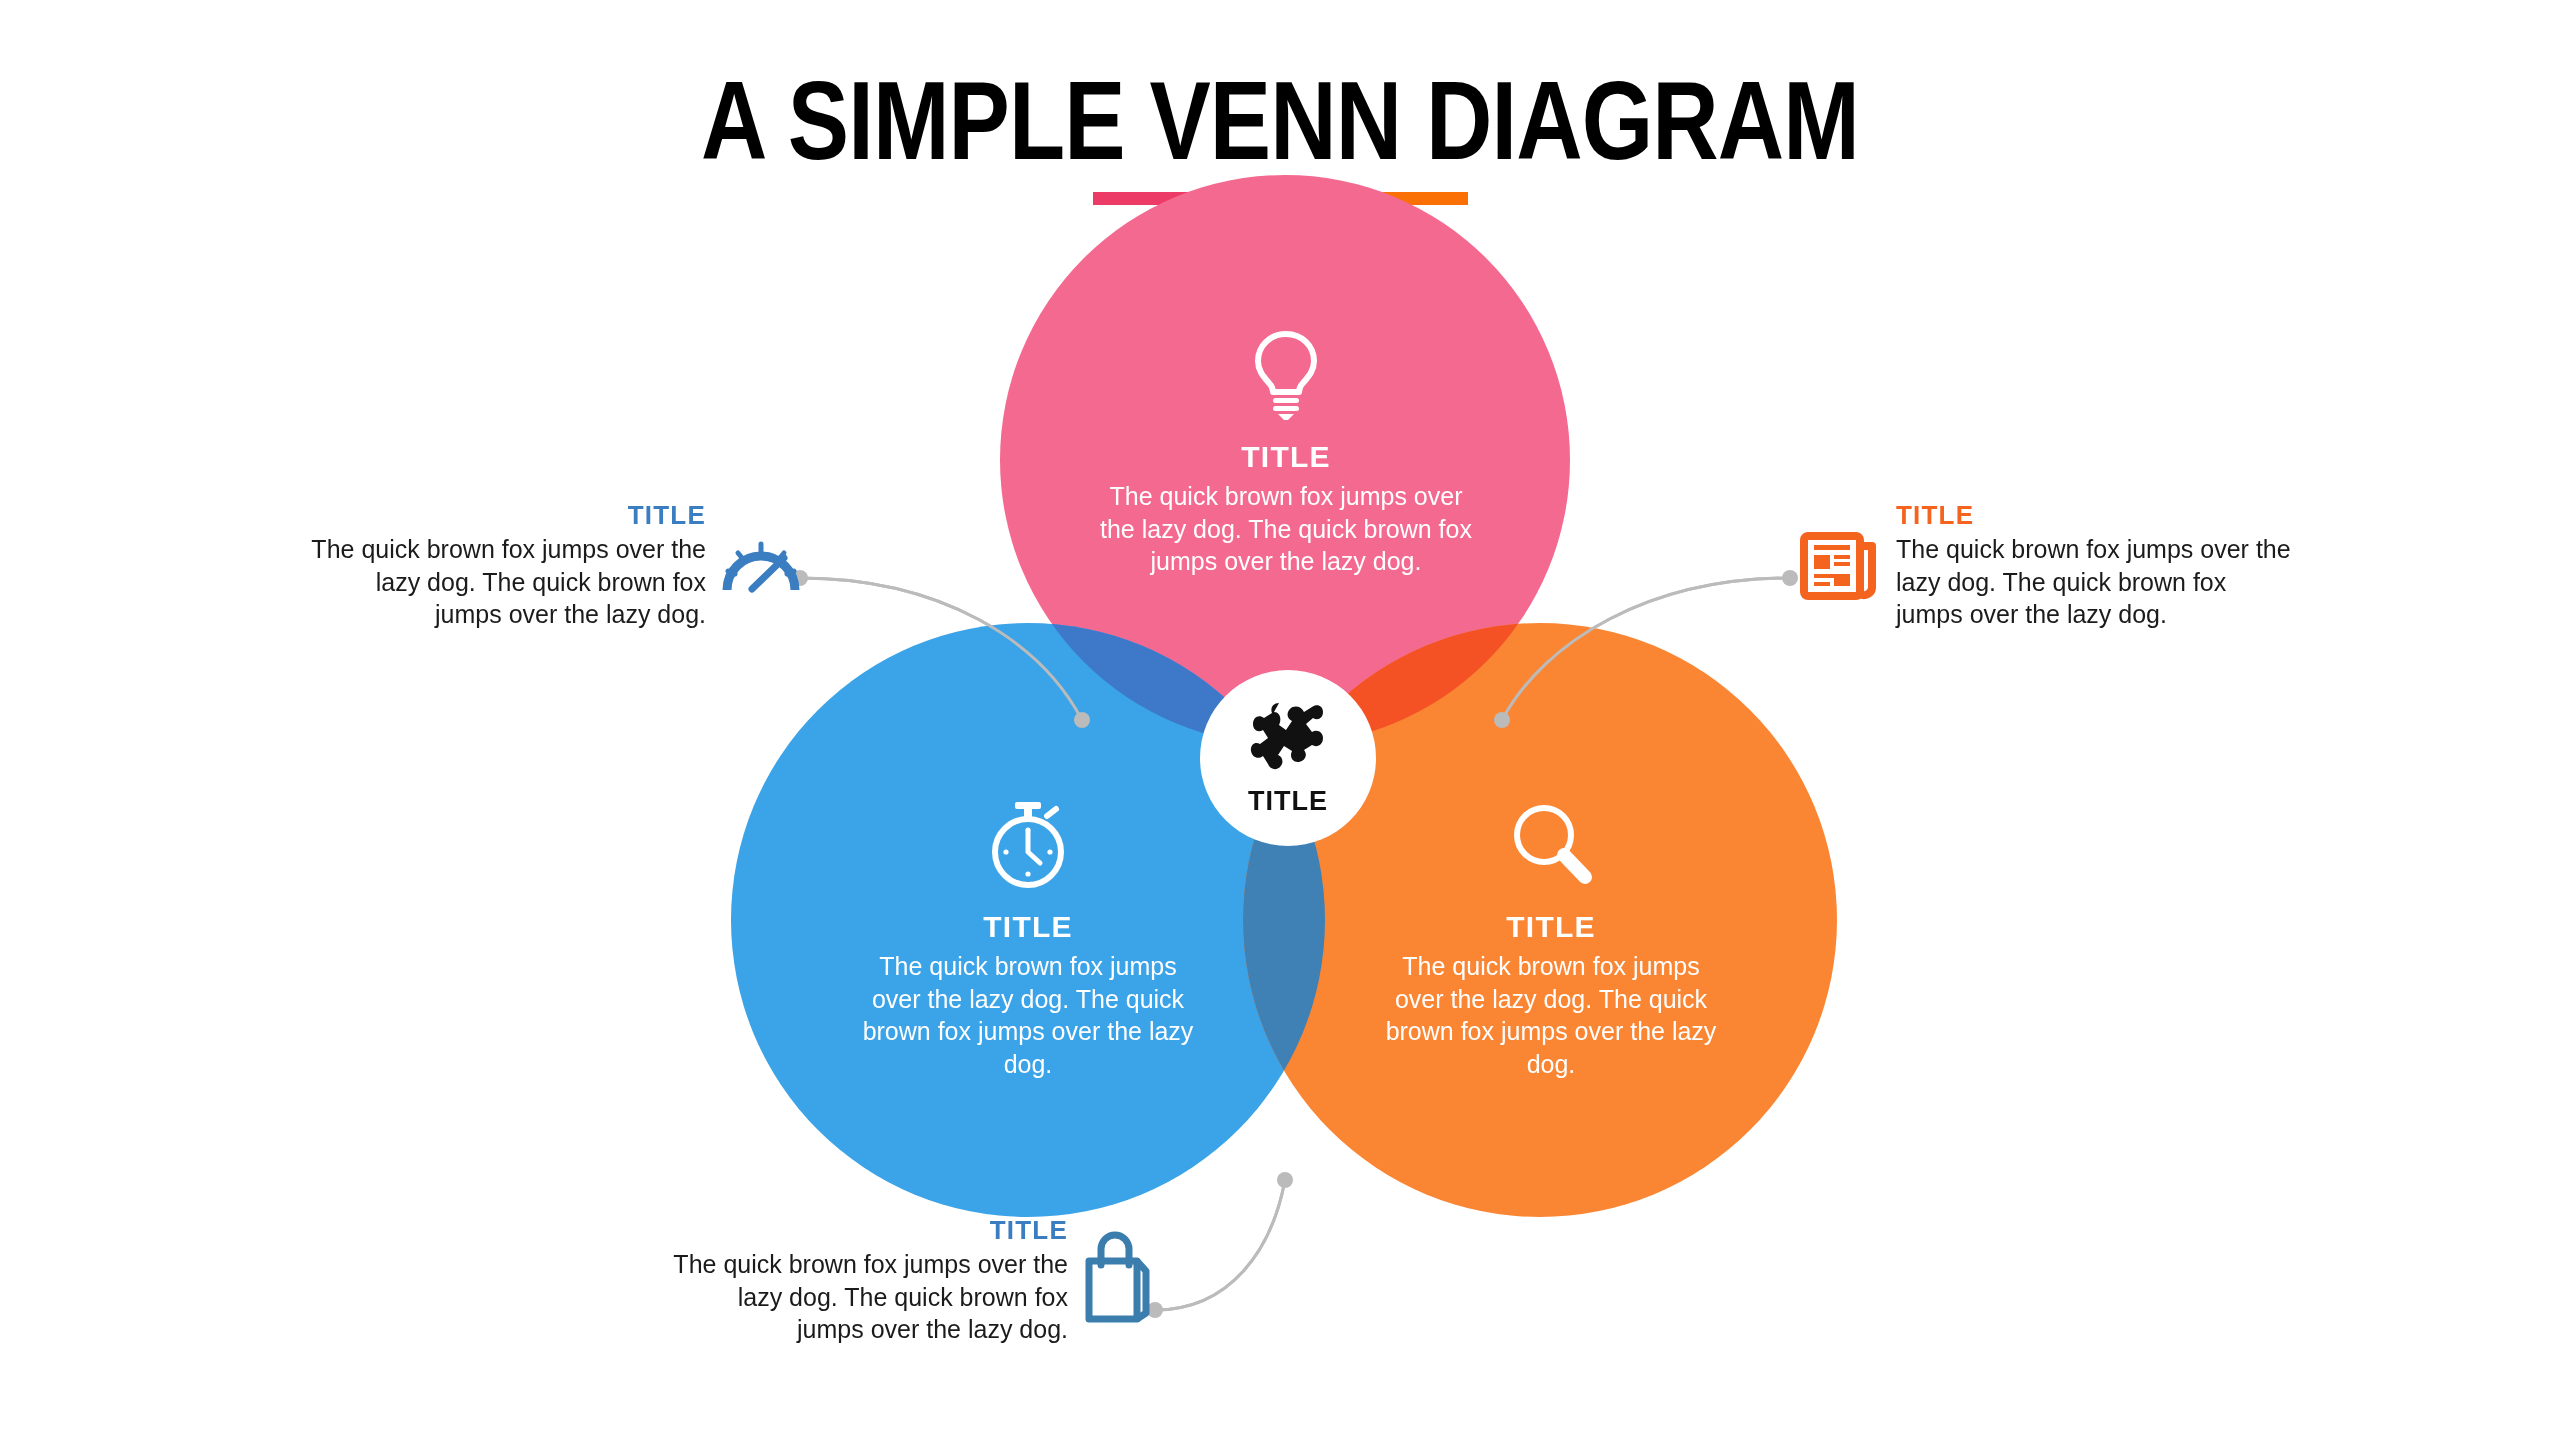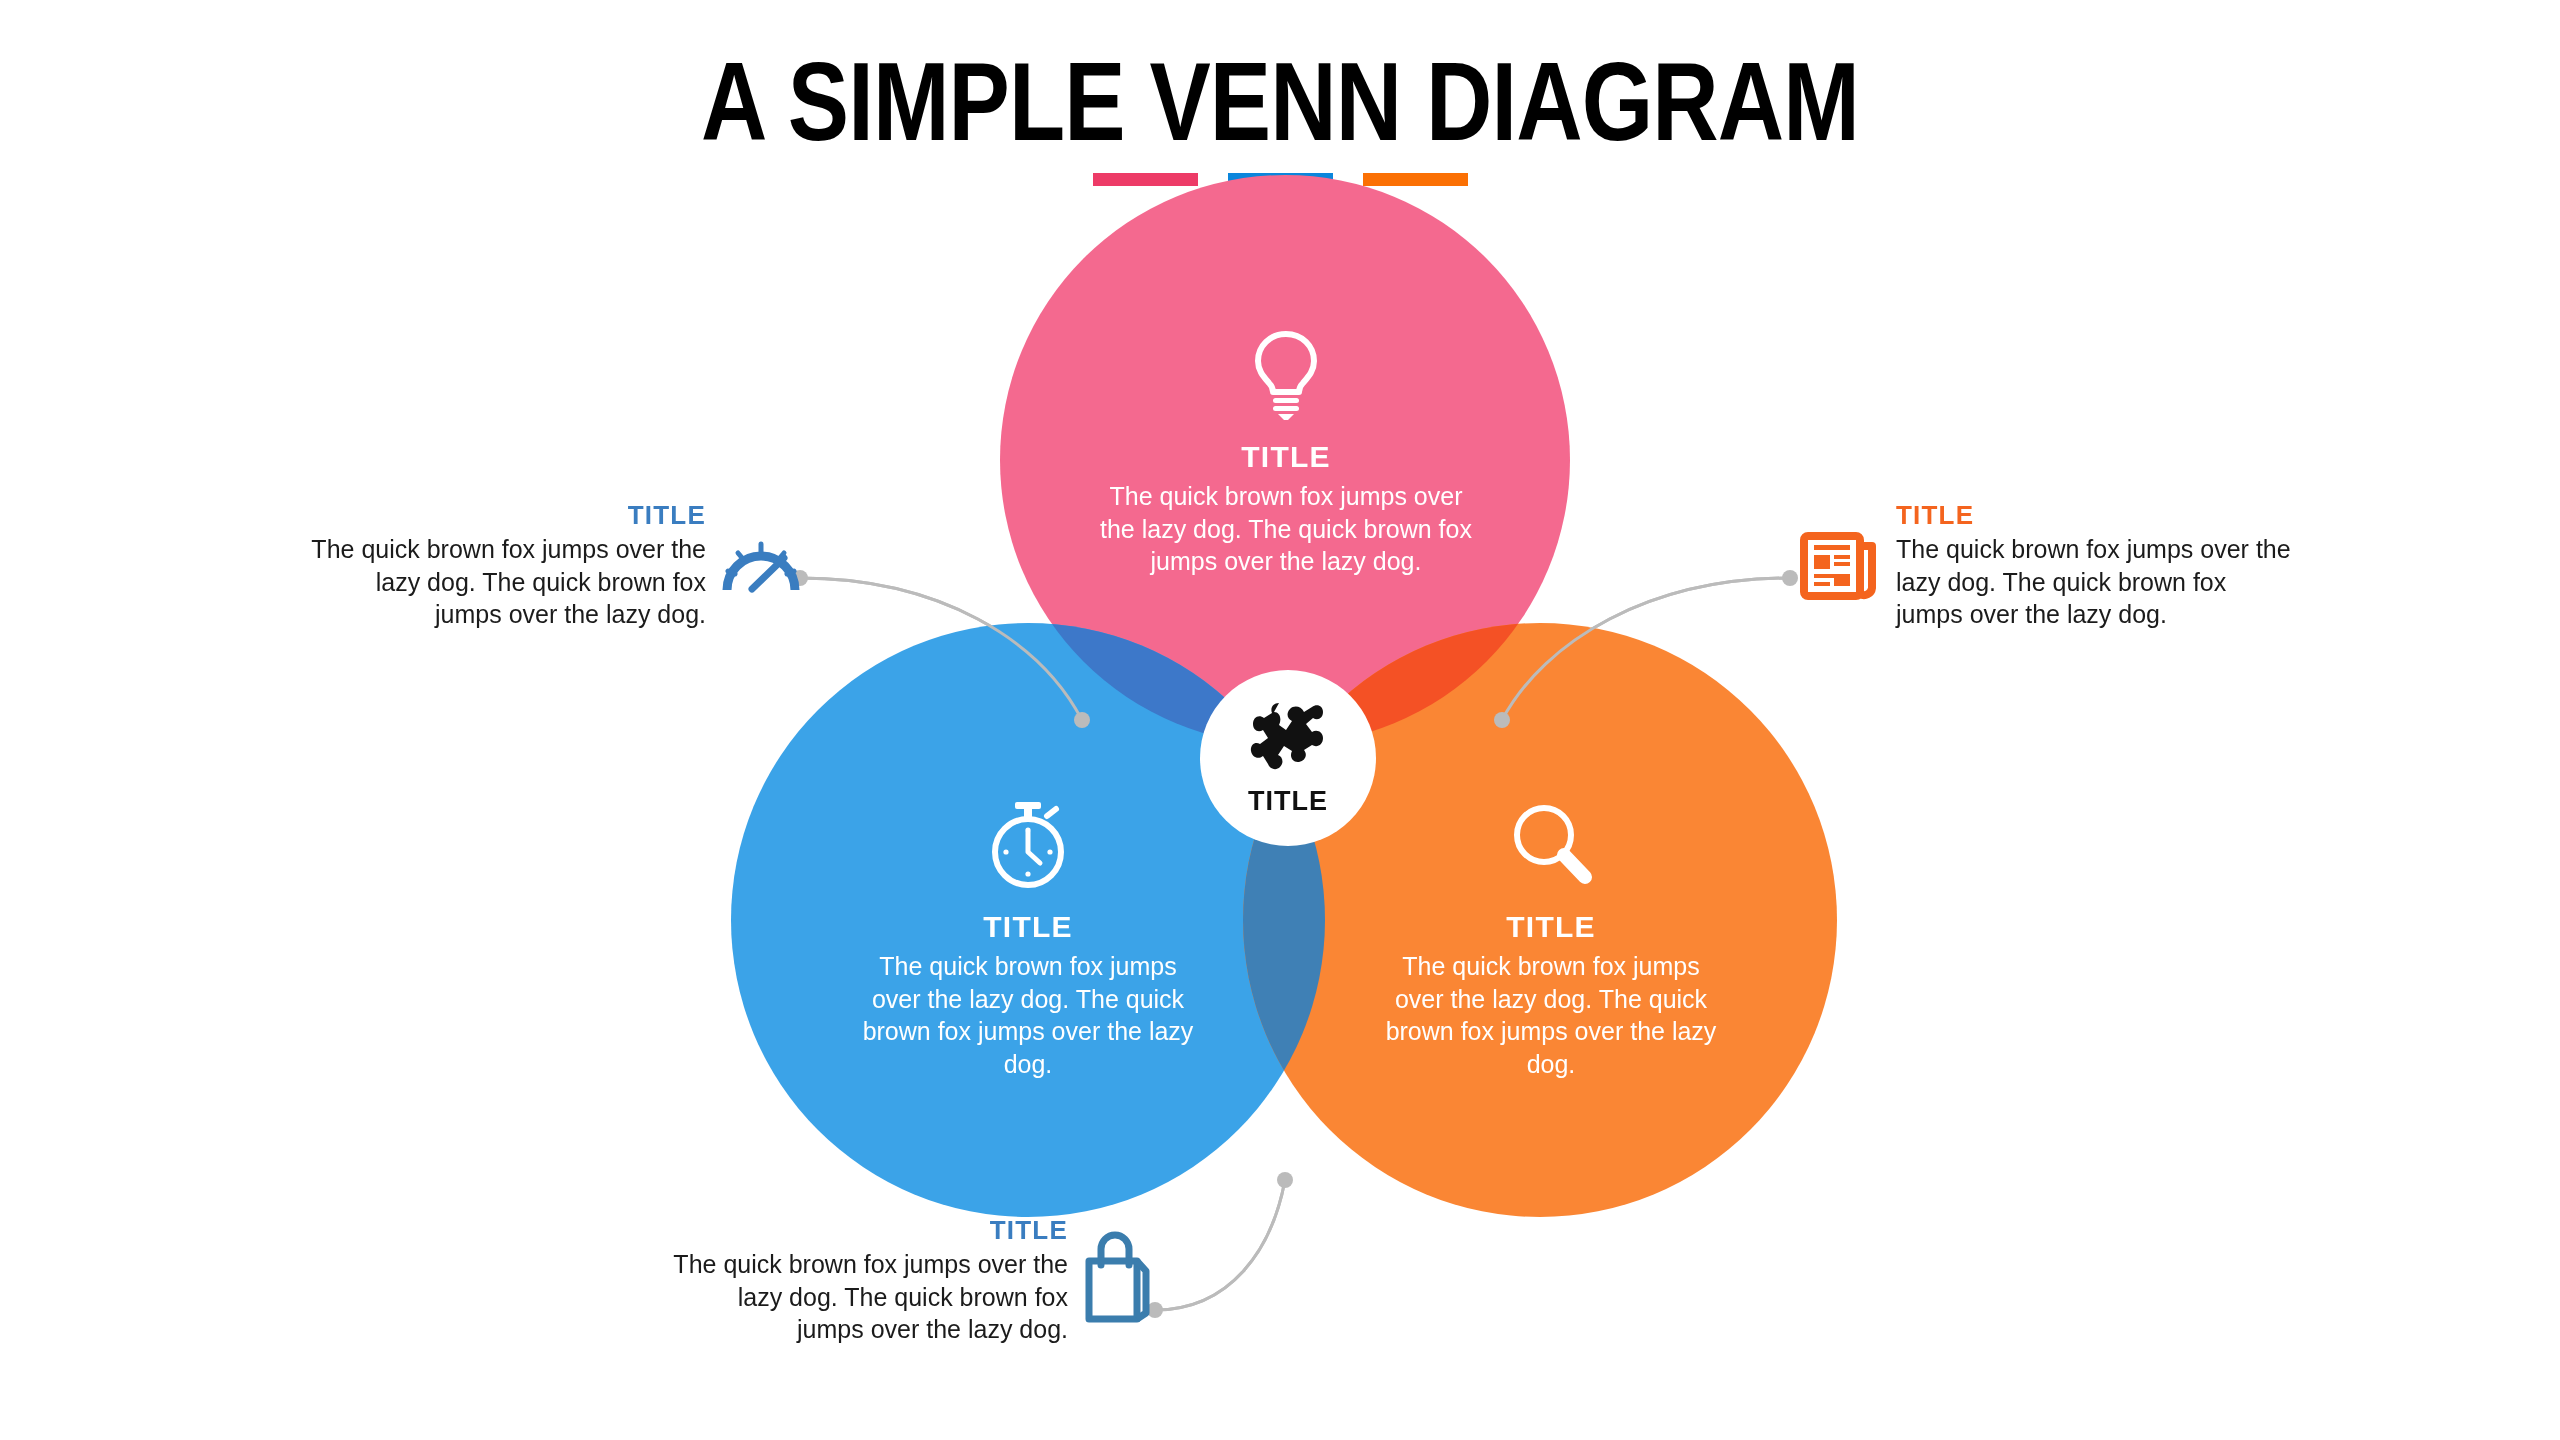--- a/index.html
+++ b/index.html
@@ -19,21 +19,21 @@
     position: relative;
     width: 2560px;
     height: 1440px;
     background: #ffffff;
   }
 
   
   .header {
     position: absolute;
     left: 0;
-    top: 45px;
+    top: 64px;
     width: 2560px;
     text-align: center;
   }
   .page-title {
     font-family: "Liberation Sans Narrow", "Liberation Sans", sans-serif;
     font-size: 112px;
     line-height: 1.02;
     font-weight: bold;
     color: #000000;
     letter-spacing: -1px;

